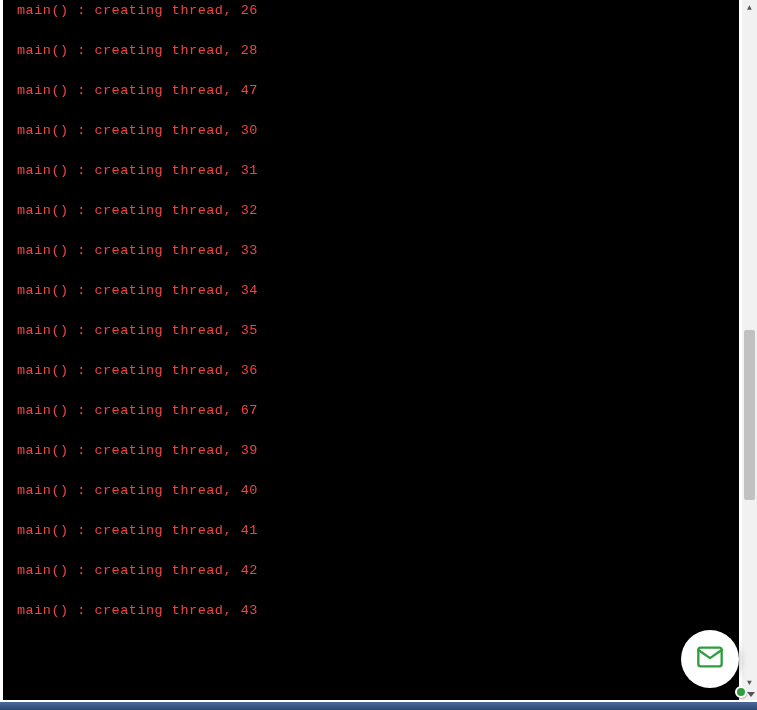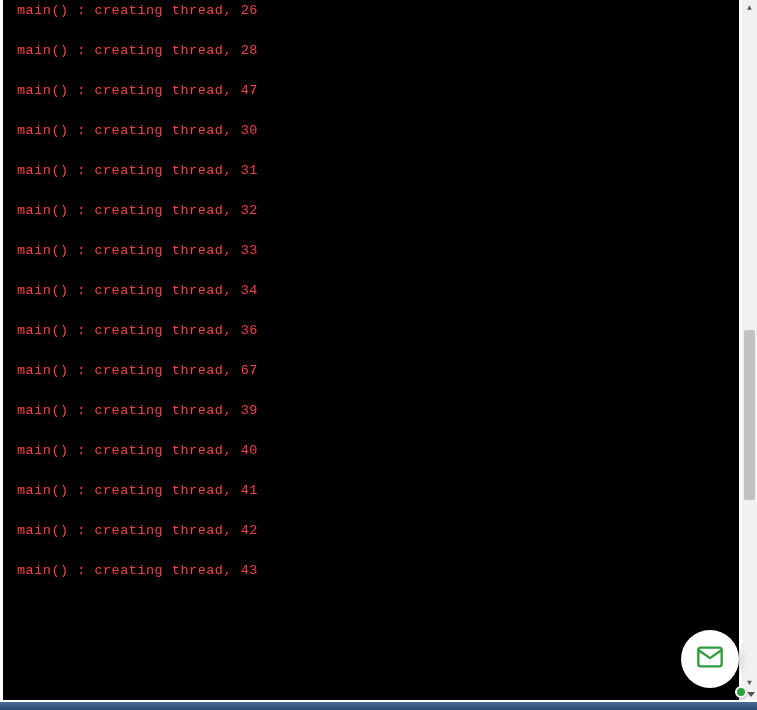--- a/index.html
+++ b/index.html
@@ -136,20 +136,21 @@
 <div class="terminal-container">
   <div class="terminal-content" id="term-out">
       <div class="log-line">main() : creating thread, 26</div>
       <div class="log-line">main() : creating thread, 28</div>
       <div class="log-line">main() : creating thread, 47</div>
       <div class="log-line">main() : creating thread, 30</div>
       <div class="log-line">main() : creating thread, 31</div>
       <div class="log-line">main() : creating thread, 32</div>
       <div class="log-line">main() : creating thread, 33</div>
       <div class="log-line">main() : creating thread, 34</div>
+      <div class="log-line">main() : creating thread, 35</div>
       <div class="log-line">main() : creating thread, 36</div>
       <div class="log-line">main() : creating thread, 67</div>
       <div class="log-line">main() : creating thread, 39</div>
       <div class="log-line">main() : creating thread, 40</div>
       <div class="log-line">main() : creating thread, 41</div>
       <div class="log-line">main() : creating thread, 42</div>
       <div class="log-line">main() : creating thread, 43</div>
     </div>
 </div>
 

